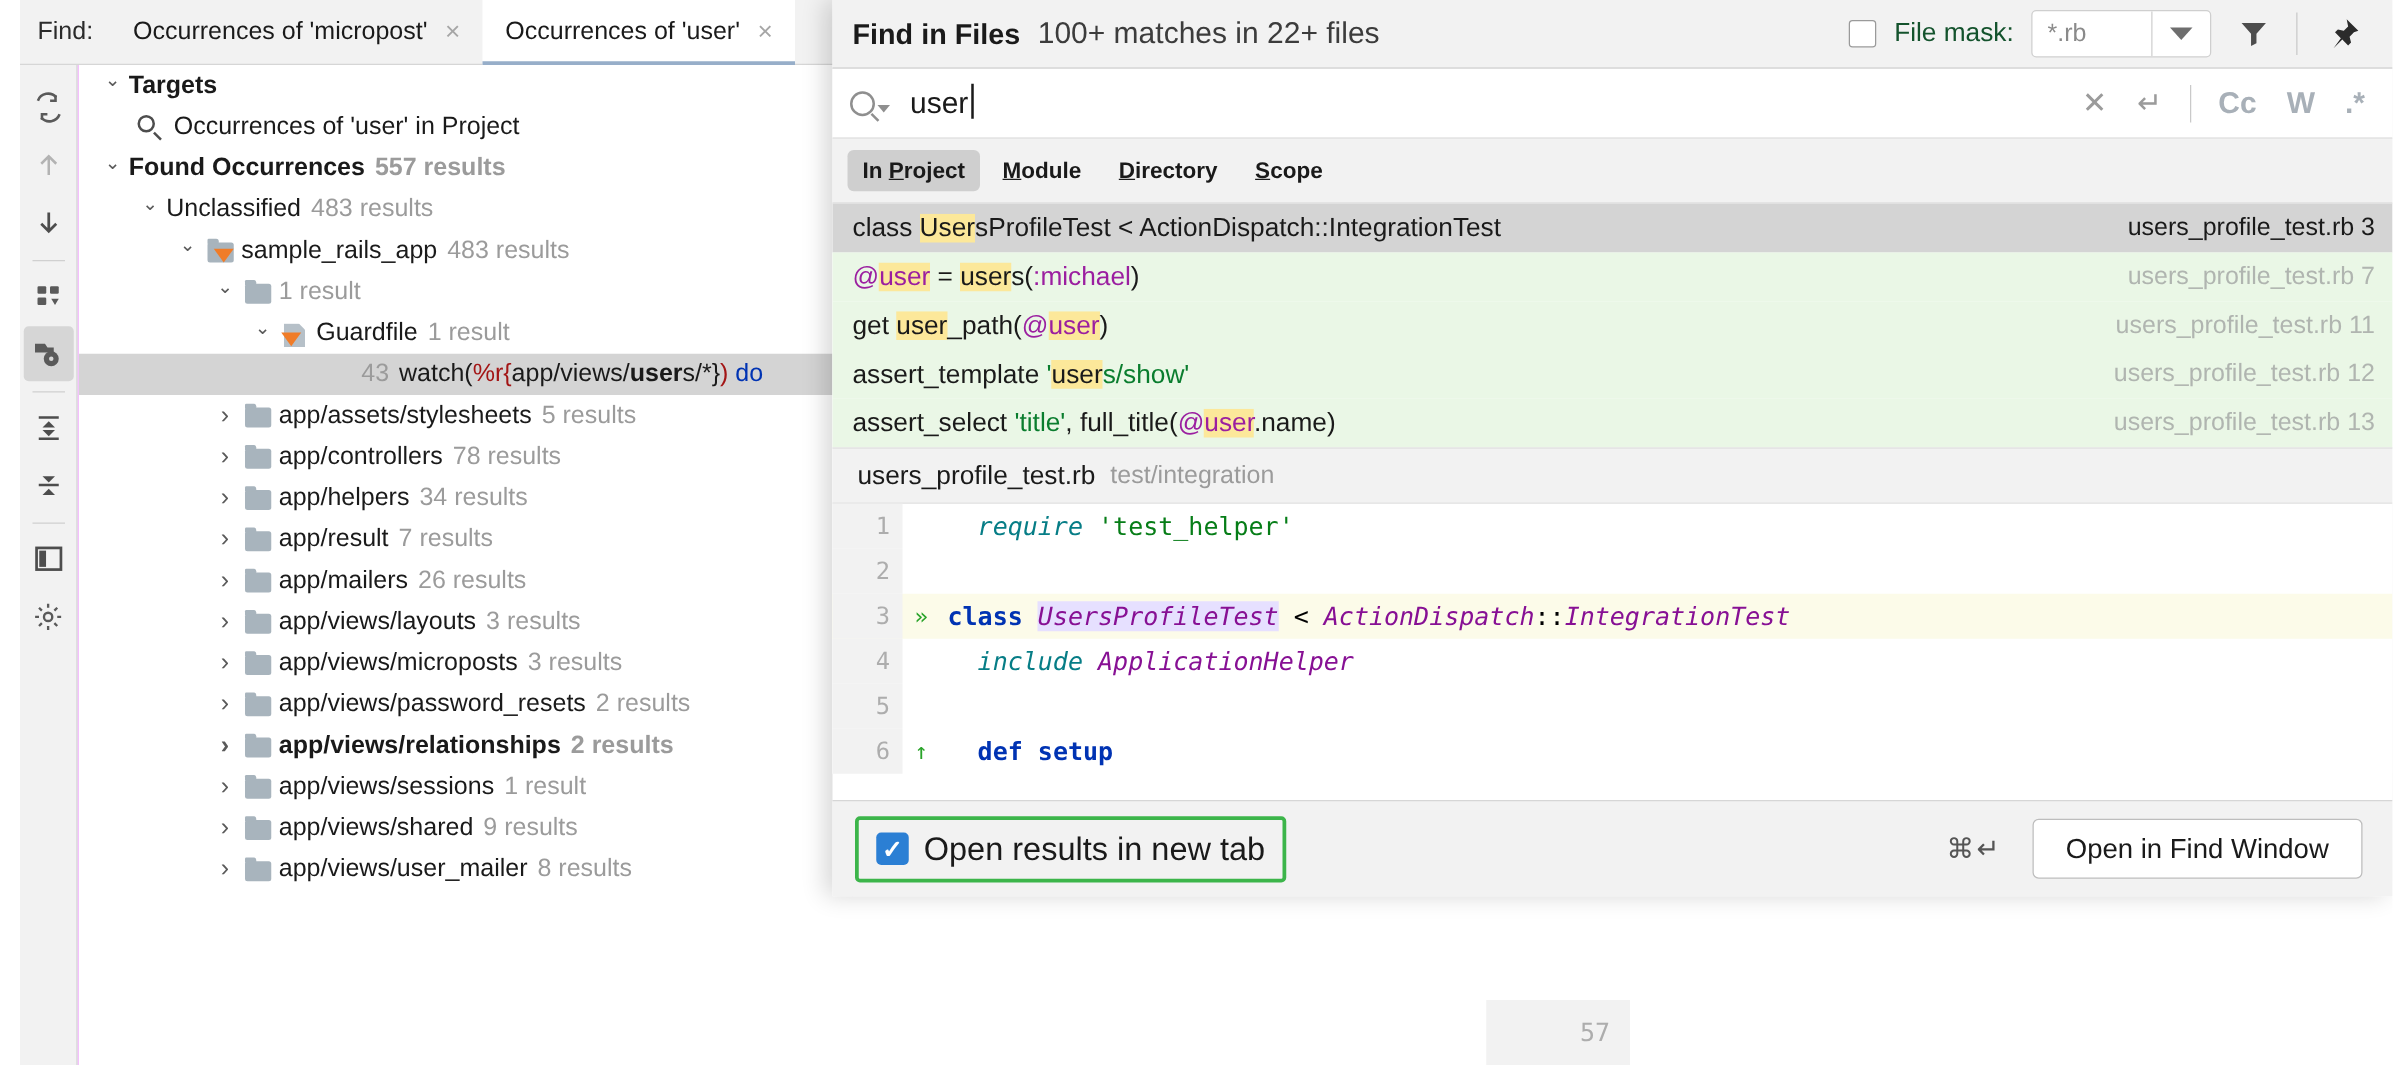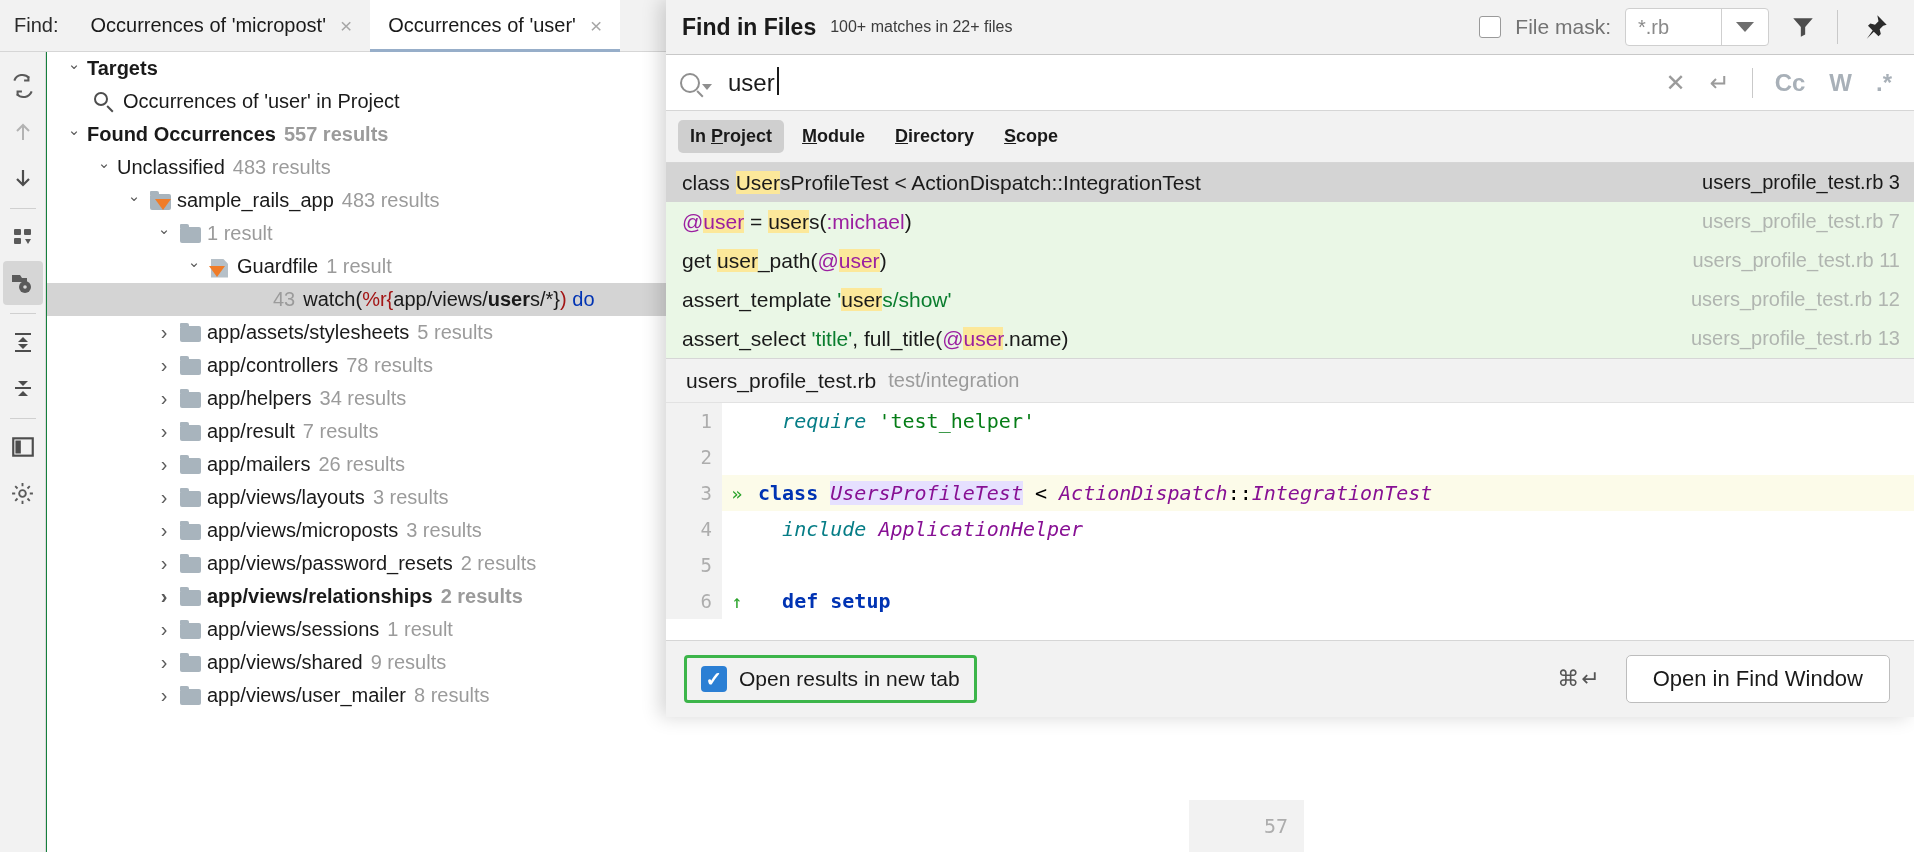--- a/index.html
+++ b/index.html
@@ -6,22 +6,22 @@
   html, body {
     width: 1914px; height: 852px;
     font-family: "Liberation Sans", sans-serif;
     background: #ffffff;
     overflow: hidden;
   }
   #root { position: relative; width: 1914px; height: 852px; }
 
   
   #left-pane {
-    position: absolute; left: 0; top: 0; width: 666px; height: 852px;
-    background: #15803d;
+    position: absolute; left: 16px; top: 0; width: 666px; height: 852px;
+    background: #f0abfc;
   }
   .tabbar {
     position: absolute; left:0; top:0; width: 666px; height: 52px;
     background: #f2f2f2; border-bottom: 1px solid #d6d6d6;
     display: flex; align-items: center;
   }
   .tabbar-label {
     font-size: 20px; color: #2b2b2b; padding: 0 14px 0 14px;
   }
   .tab {
@@ -107,27 +107,27 @@
   #popup {
     position: absolute; left: 666px; top: 0; width: 1248px; height: 717px;
     background: #ffffff;
     box-shadow: -6px 0 18px rgba(0,0,0,0.16);
   }
   #popup-head {
     height: 55px; background: #f2f2f2; border-bottom: 1px solid #c8c8c8;
     display: flex; align-items: center; padding: 0 16px 0 16px; gap: 14px;
   }
   #popup-title { font-size: 23px; font-weight: bold; color: #1a1a1a; }
-  #popup-sub { font-size: 16px; color: #3c3c3c; }
+  #popup-sub { font-size: 24px; color: #3c3c3c; }
   .head-spacer { flex: 1; }
   .cbox {
     width: 22px; height: 22px; border: 1.6px solid #9a9a9a; border-radius: 3px;
     background: #fff; flex:none;
   }
-  #file-mask-label { font-size: 21px; color: #737373; }
+  #file-mask-label { font-size: 21px; color: #14532d; }
   #file-mask-combo {
     display:flex; align-items: stretch; height: 38px;
     border: 1px solid #cfcfcf; border-radius: 4px; background: #fff; overflow:hidden;
   }
   #file-mask-value {
     width: 96px; display:flex; align-items:center; padding: 0 12px;
     font-size: 20px; color: #8a8a8a; border-right: 1px solid #cfcfcf;
   }
   #file-mask-arrow { width: 46px; display:flex; align-items:center; justify-content:center; }
   .caret-down { width:0;height:0;border-left:9px solid transparent;border-right:9px solid transparent;border-top:10px solid #6e6e6e;}
@@ -215,21 +215,21 @@
   }
   #newtab-wrap {
     display:flex; align-items:center; gap: 12px;
     border: 3px solid #3cb54a; border-radius: 4px; padding: 8px 14px;
   }
   #newtab-cb {
     width: 26px; height: 26px; border-radius:4px; background:#2b7fd4;
     display:flex;align-items:center;justify-content:center; color:#fff;
     font-size: 20px; font-weight:bold; flex:none;
   }
-  #newtab-label { font-size: 21px; color:#1a1a1a; }
+  #newtab-label { font-size: 26px; color:#1a1a1a; }
   .bb-spacer { flex:1; }
   #shortcut { font-size: 22px; color:#555; margin-right: 24px; letter-spacing: 2px; }
   #open-find-btn {
     height: 48px; padding: 0 26px; border: 1px solid #bdbdbd; border-radius: 5px;
     background:#ffffff; display:flex;align-items:center;
     font-size: 22px; color:#1a1a1a;
   }
 
   
   #editor-sliver {

